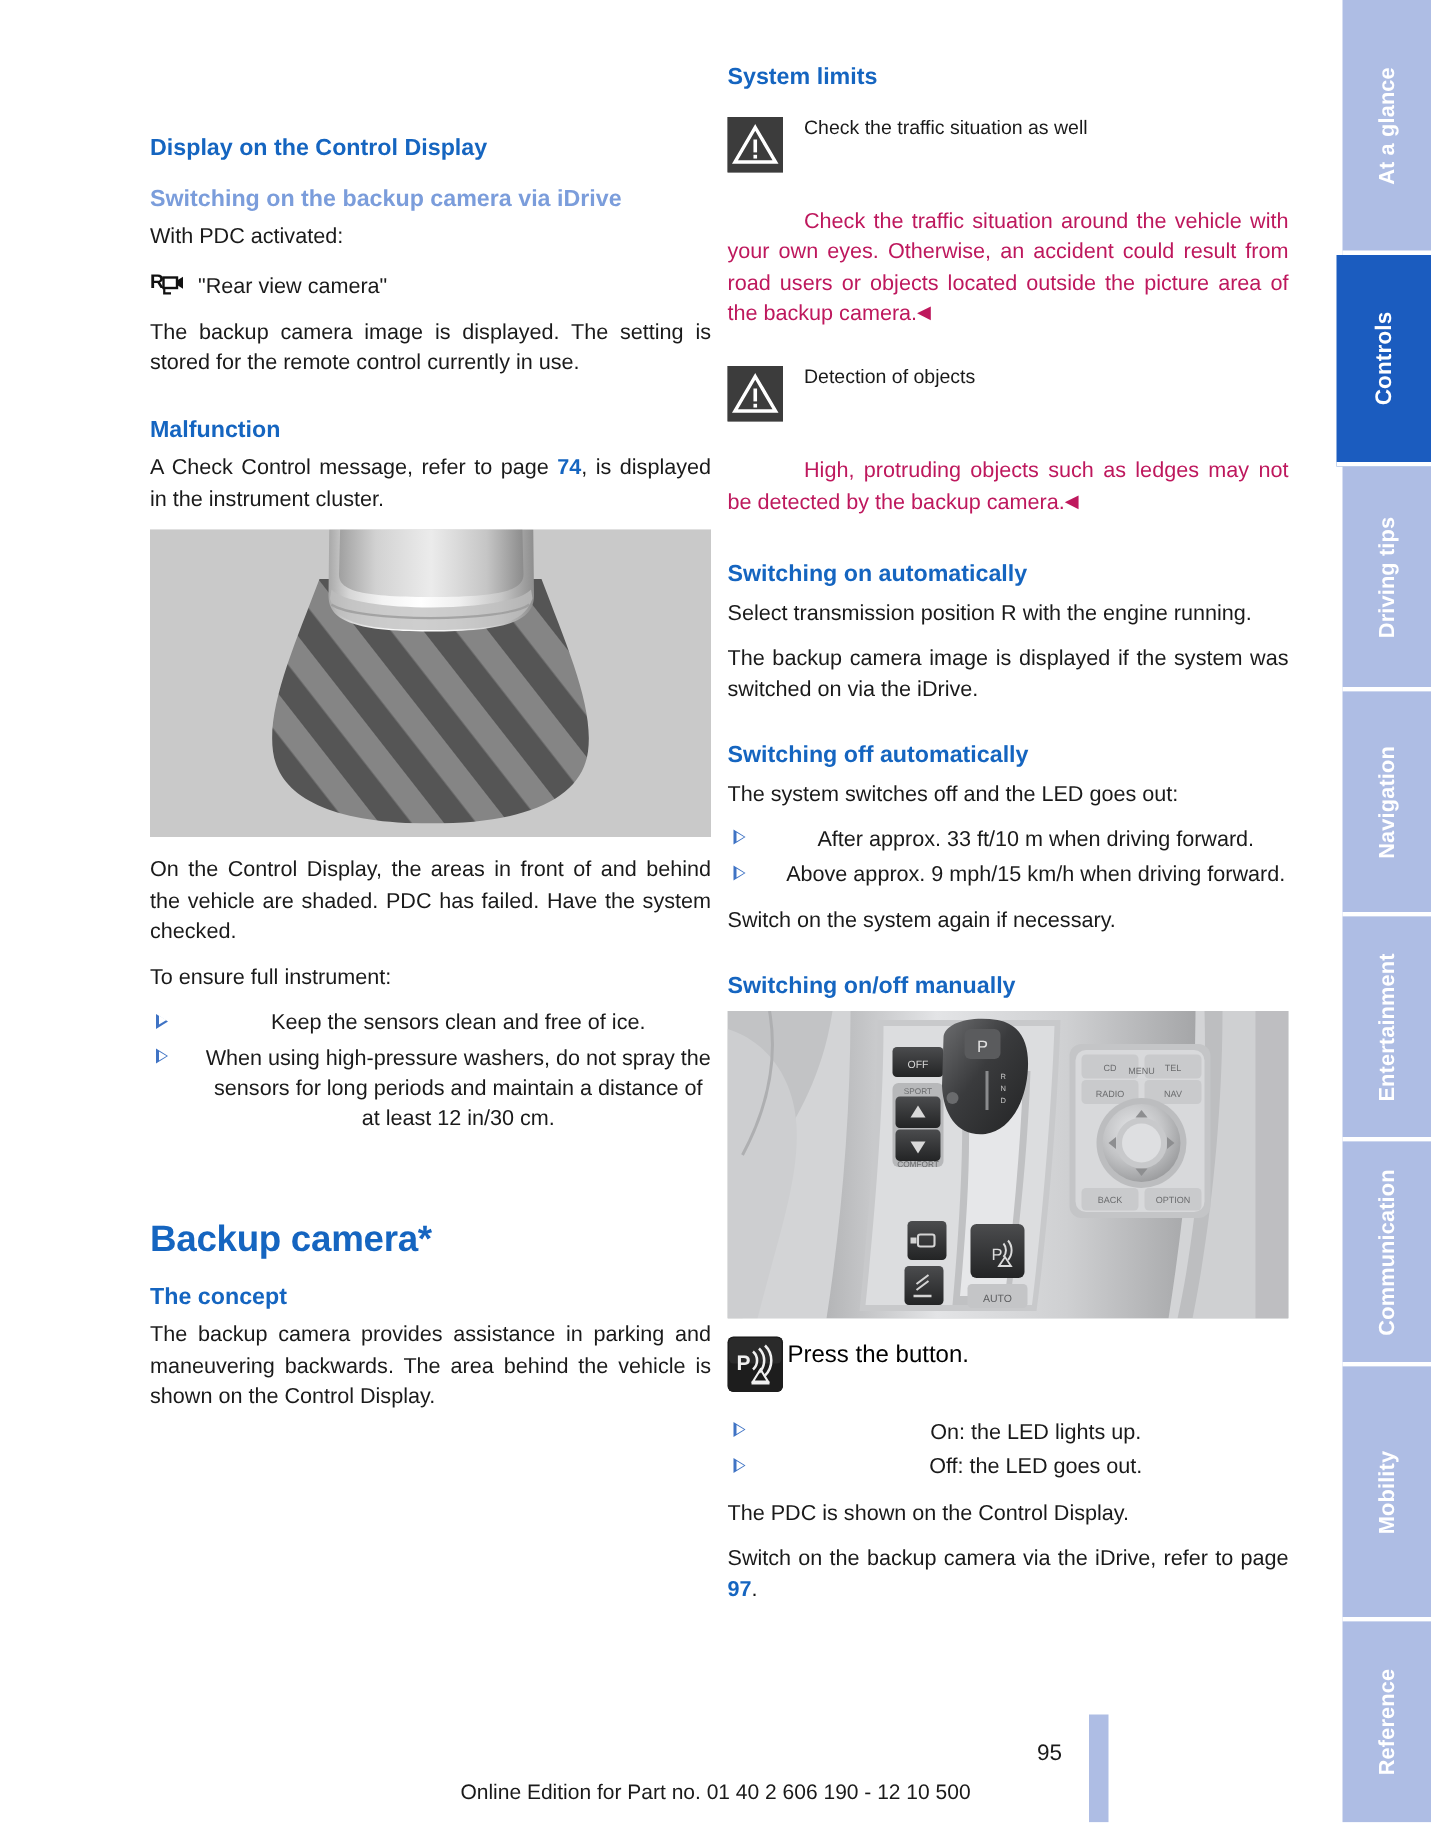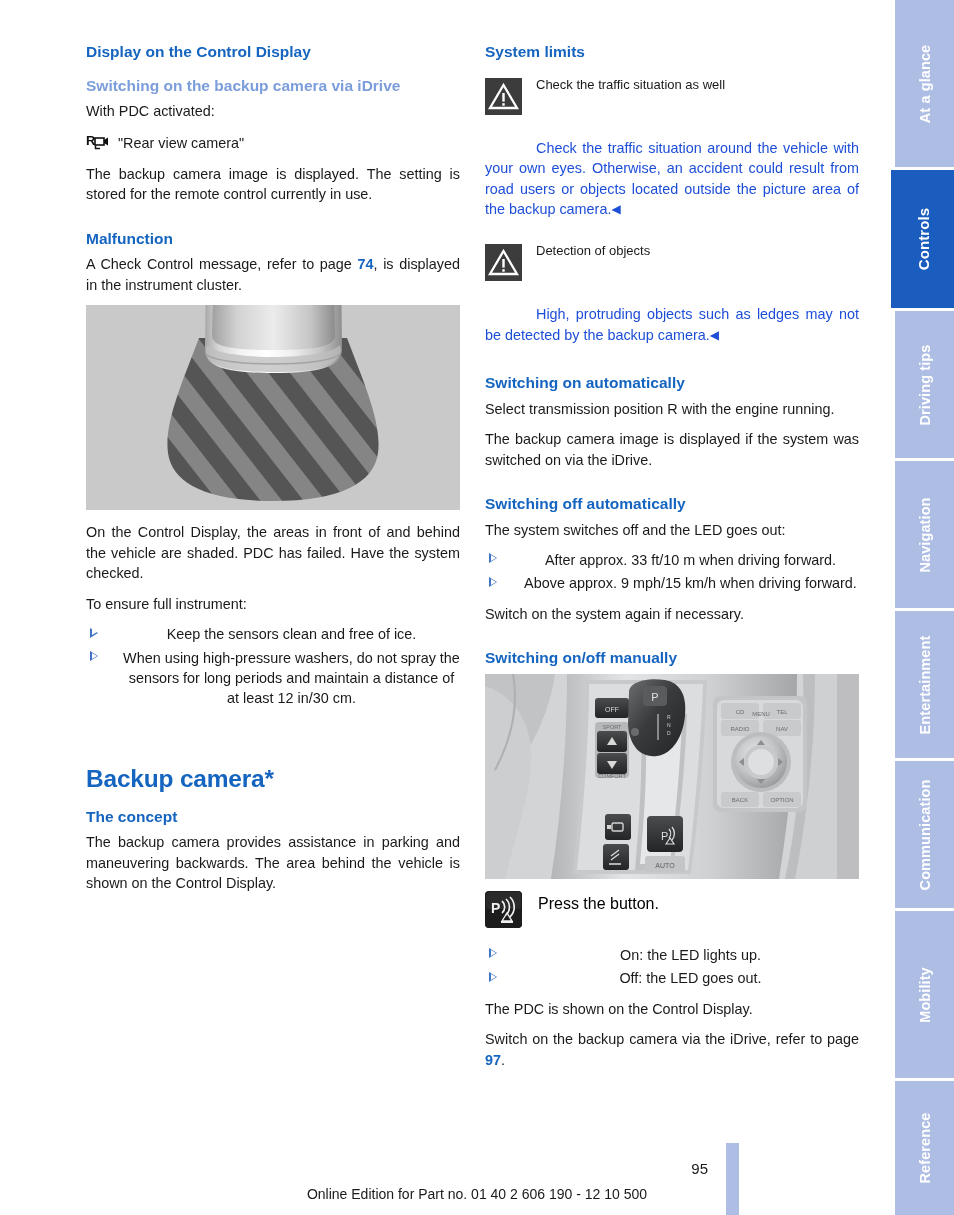--- a/index.html
+++ b/index.html
@@ -15,21 +15,21 @@
     overflow: hidden;
     background: #fff;
   }
 
   
   .col {
     position: absolute;
     top: 42px;
     width: 374px;
   }
-  .col-left  { left: 86px; }
+  .col-left  { left: 100px; margin-top: 47px; }
   .col-right { left: 485px; }
 
   h1.chapter {
     font-size: 24.5px;
     font-weight: bold;
     color: #1565c0;
     letter-spacing: -0.2px;
     margin: 0 0 6px 0;
   }
   h2.head {
@@ -109,21 +109,21 @@
   .warn-title {
     padding-left: 51px;
     font-size: 13px;
     line-height: 1.42;
     color: #1a1a1a;
     margin-bottom: 1px;
   }
   .warn-text {
     font-size: 14.4px;
     line-height: 1.42;
-    color: #1d4ed8;
+    color: #be185d;
     text-align: justify;
     margin-top: 44px;
   }
   .warn-text .lead { padding-left: 51px; }
   .warn-end { font-size: 12px; vertical-align: 1px; }
 
   
   .icon-row { position: relative; margin-bottom: 10px; min-height: 22px; }
   .icon-row .label {
     font-size: 14.4px; line-height: 1.42; color: #1a1a1a;
@@ -132,21 +132,21 @@
   .rv-icon { flex: 0 0 auto; width: 25px; height: 17px; position: relative; top: 2px; }
 
   .pdc-row { position: relative; min-height: 42px; margin-bottom: 12px; }
   .pdc-btn {
     position: absolute; left: 0; top: 0;
     width: 37px; height: 37px;
     border-radius: 4px;
     background: linear-gradient(160deg,#3a3a3a 0%,#1c1c1c 45%,#0d0d0d 100%);
     overflow: hidden;
   }
-  .pdc-row .label { padding-left: 53px; padding-top: 4px; }
+  .pdc-row .label { padding-left: 40px; padding-top: 4px; }
 
   
   .fig-pdc {
     position: relative;
     width: 374px; height: 205px;
     background: #c9c9c9;
     margin: 2px 0 12px 0;
     overflow: hidden;
   }
   .fig-console {

